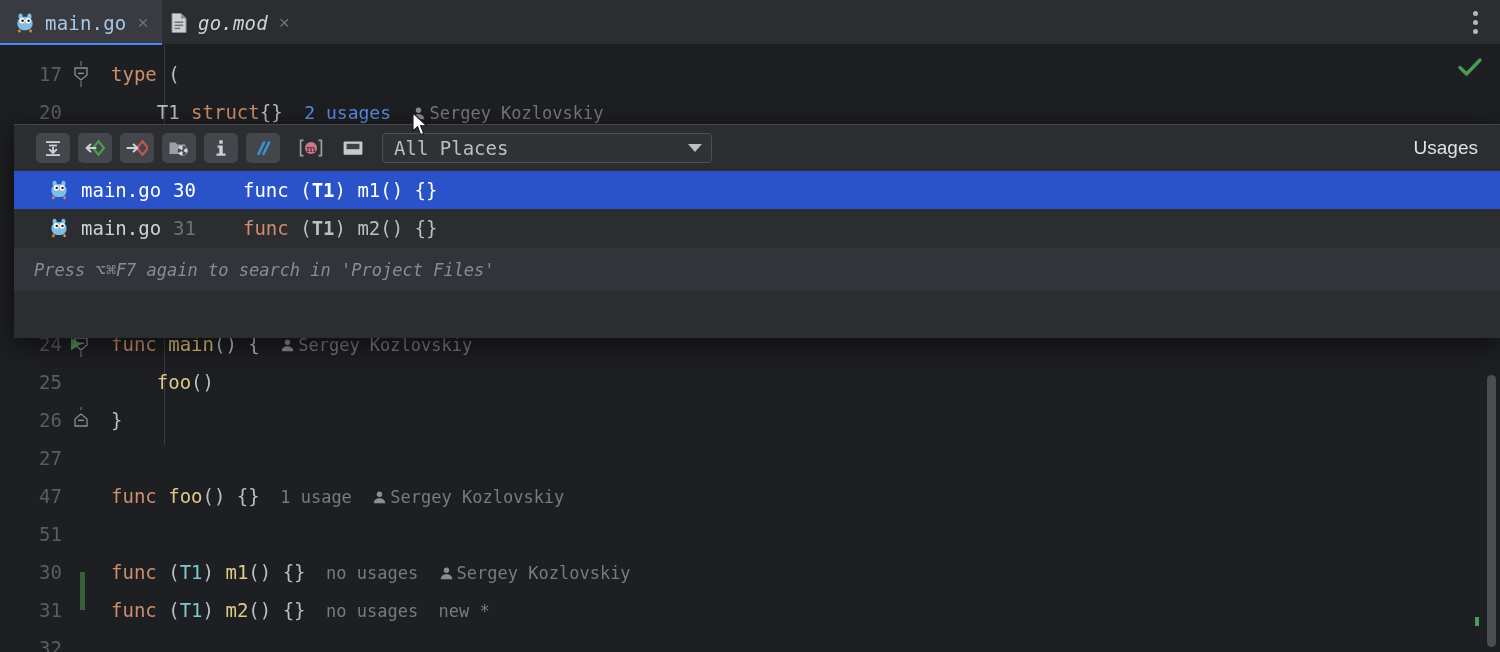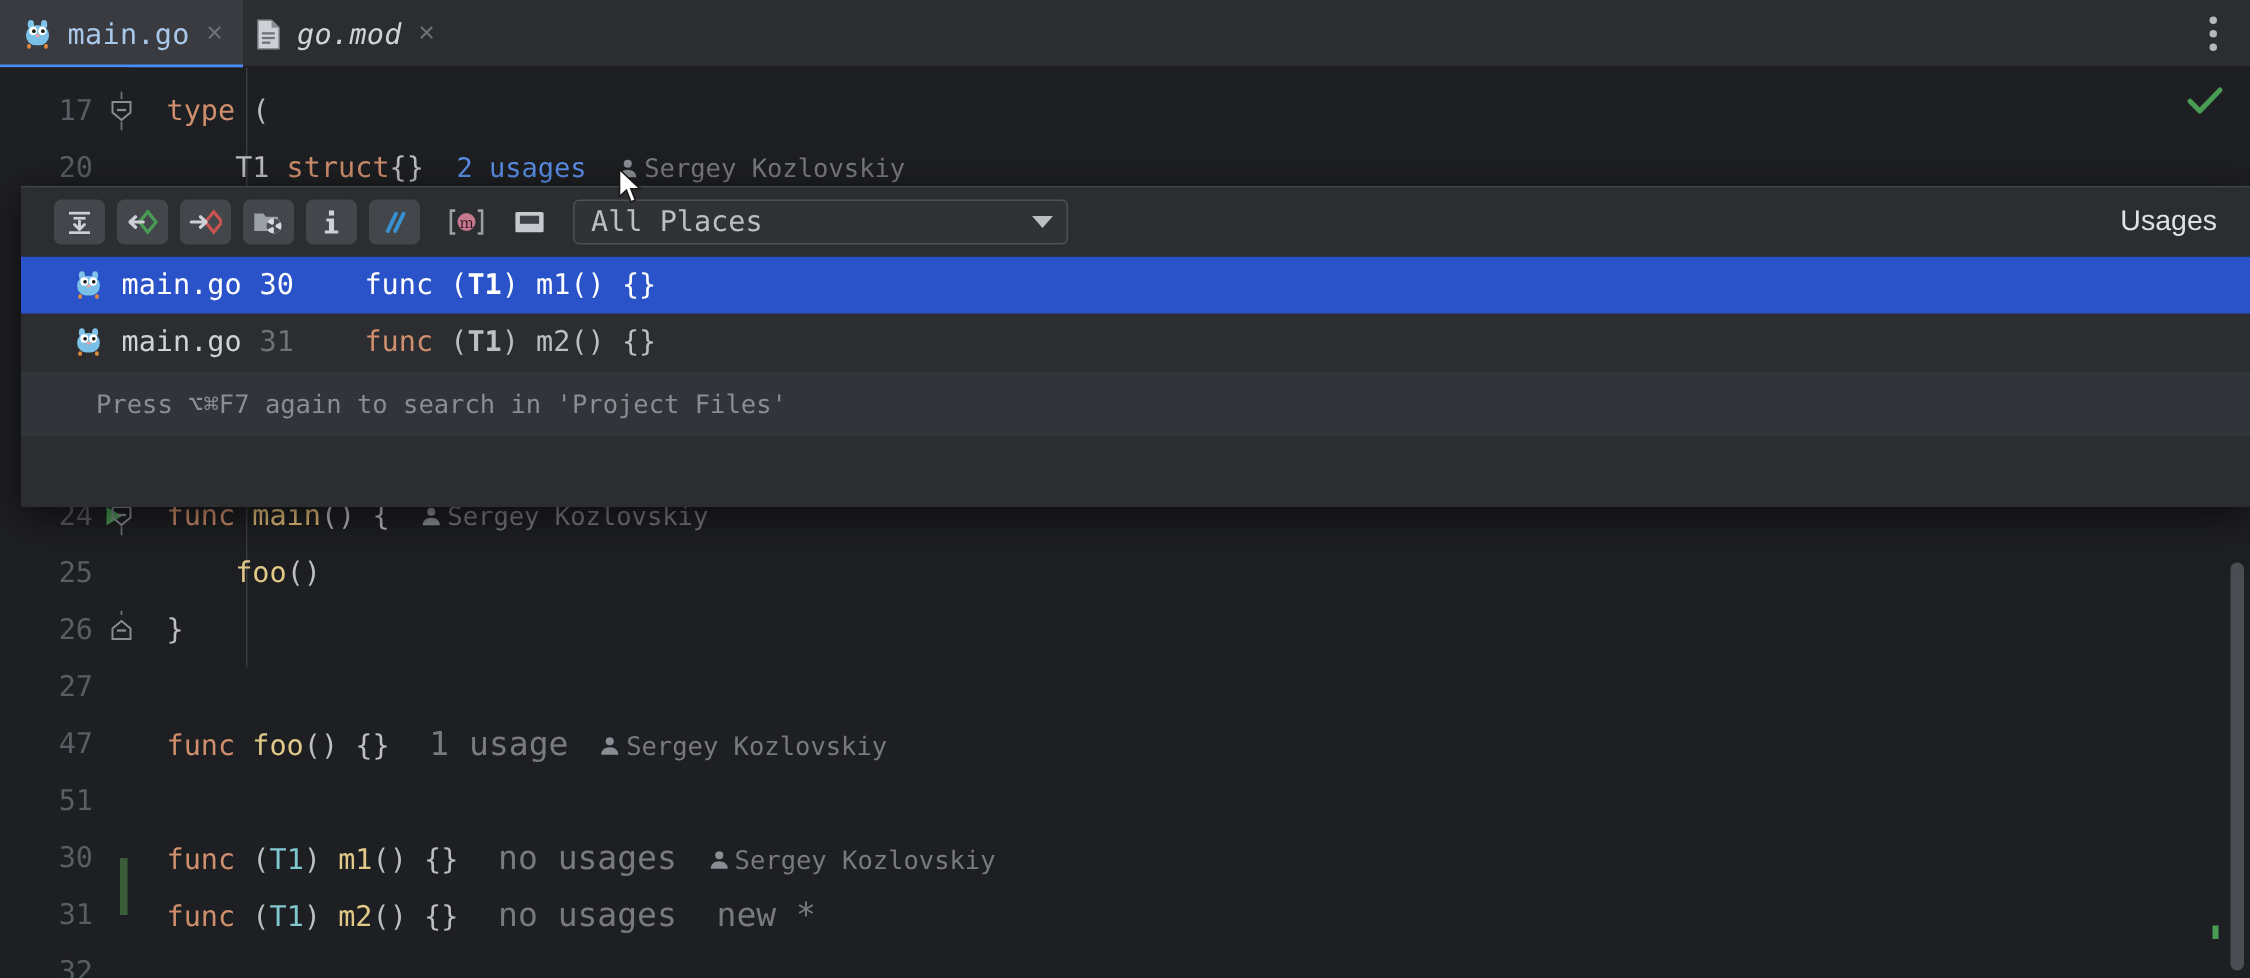--- a/index.html
+++ b/index.html
@@ -71,21 +71,21 @@
   .code {
     font-size:19px; color:#BCBEC4;
     font-family:"DejaVu Sans Mono", monospace;
     white-space:pre; padding-left:9px;
   }
   .kw   { color:#CF8E6D; }
   .typ  { color:#7FC8CF; }
   .fn   { color:#E5C07B; }
   .fnY  { color:#E0C989; }
   .punc { color:#BCBEC4; }
-  .hint { color:#787A80; font-size:22px; }
+  .hint { color:#787A80; font-size:17px; }
   .vcs  { color:#787A80; font-size:17px; }
   .cvlink { color:#5B8FE8; font-size:18px; }
 
   
   .indent-guide {
     position:absolute; left:164px; top:0; width:1px;
     background:#393B40;
   }
 
   
@@ -174,23 +174,24 @@
   .u-line { color:#6E7277; margin-left:12px; }
   .u-code { margin-left:47px; white-space:pre; color:#BCBEC4; }
   .usage-row.sel .u-file,
   .usage-row.sel .u-line,
   .usage-row.sel .u-code,
   .usage-row.sel .u-code * { color:#FFFFFF !important; }
   .u-t1 { color:#BCBEC4; font-weight:bold; }
 
   .popup-footer {
     height:44px; background:#313438;
-    display:flex; align-items:center; padding-left:50px;
+    display:flex; align-items:center; padding-left:20px;
     font-family:"DejaVu Sans Mono", monospace; font-size:17px; color:#8A8D93;
     border-top:1px solid #2B2D30;
+    font-style:italic;
   }
 
   .cursor { position:absolute; left:412px; top:112px; }
 </style>
 </head>
 <body>
 
 <div class="tabbar">
 
   <div class="tab active">

